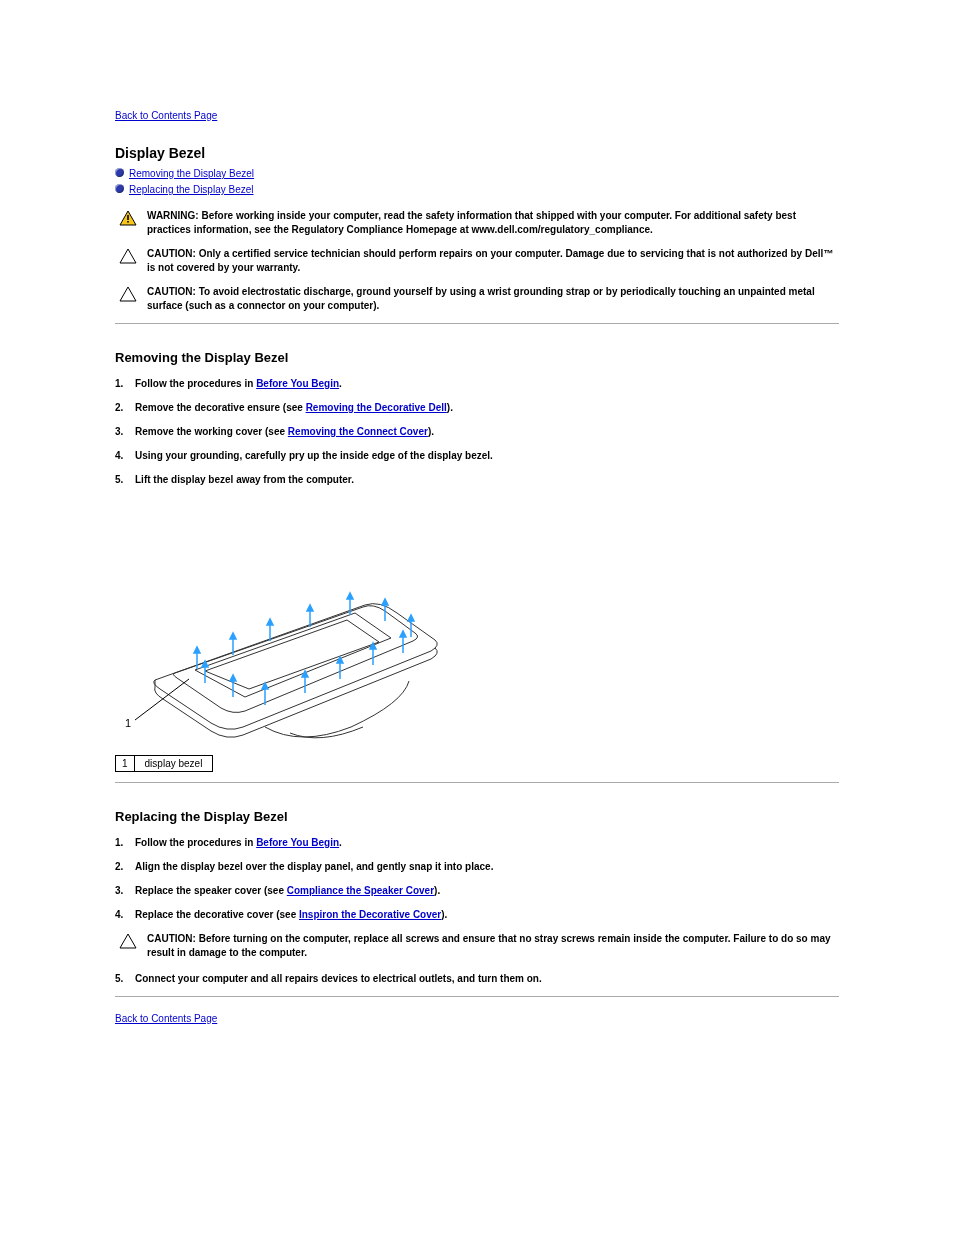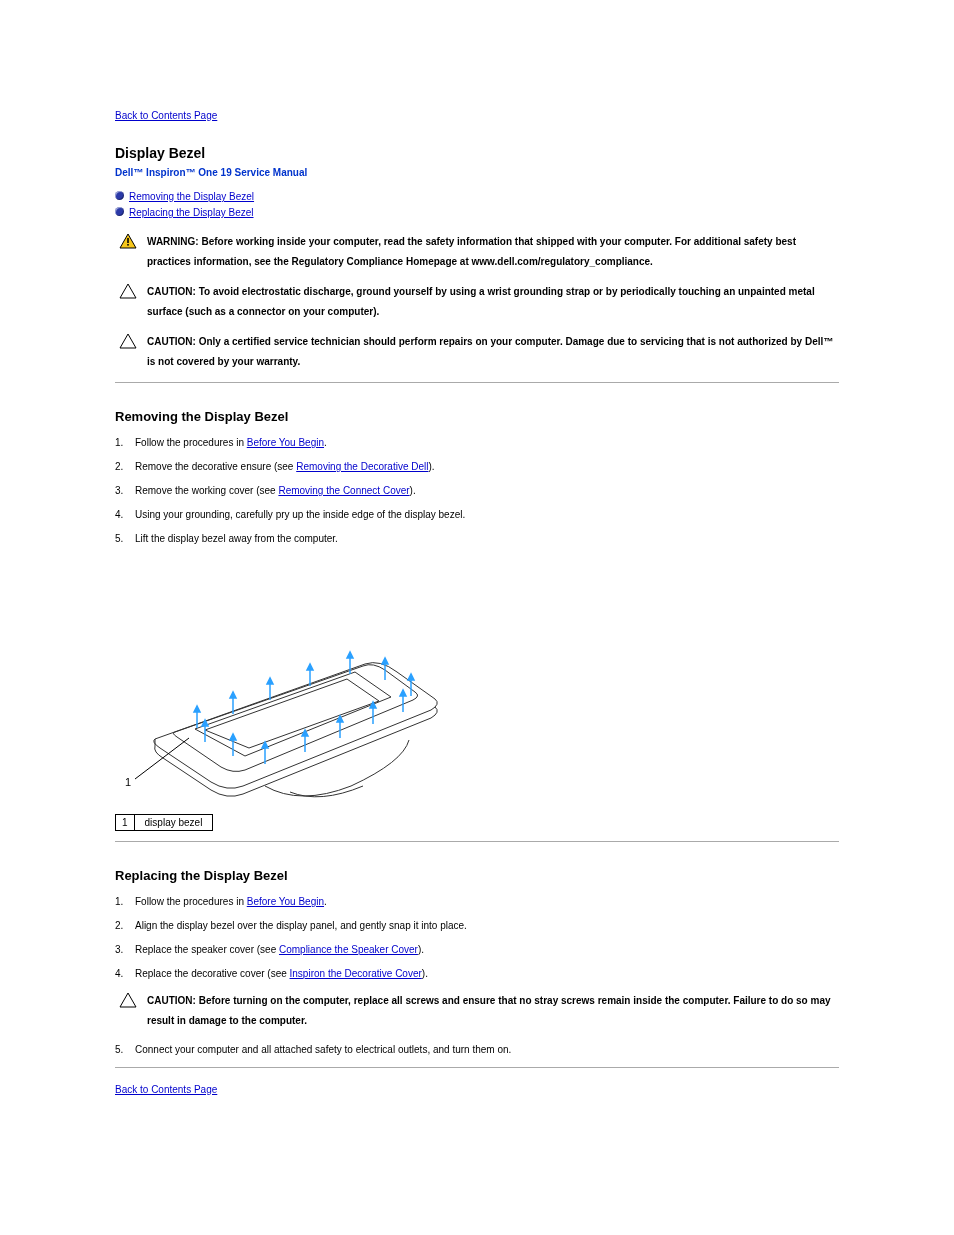--- a/index.html
+++ b/index.html
@@ -55,41 +55,42 @@
     height: 9px;
     border-radius: 50%;
     background: #2b3aa8;
     box-shadow: inset -1px -1px 0 rgba(0,0,0,0.3), inset 1px 1px 0 rgba(255,255,255,0.5);
   }
   .notice {
     display: flex;
     align-items: flex-start;
     margin: 10px 0;
     font-size: 10px;
-    line-height: 20px;
+    line-height: 14px;
   }
   .notice .icon {
     width: 26px;
     flex: 0 0 26px;
     display: flex;
     justify-content: center;
     padding-top: 1px;
   }
   .notice .notice-text {
     padding-left: 6px;
     flex: 1;
   }
   .notice b {
     font-weight: bold;
   }
   .ol {
     list-style: none;
     padding: 0;
     margin: 12px 0 0 0;
     counter-reset: step;
+    font-weight: bold;
   }
   .ol li {
     counter-increment: step;
     position: relative;
     padding-left: 20px;
     margin: 10px 0;
     line-height: 14px;
   }
   .ol li::before {
     content: counter(step) ".";
@@ -128,21 +129,20 @@
   .bottom-space { height: 10px; }
 </style>
 </head>
 <body>
 
 <div class="page">
 
   <a class="top-link">Back to Contents Page</a>
 
   <div class="section-title">Display Bezel</div>
-  <div class="manual-line">Dell™ Inspiron™ One 19 Service Manual</div>
 
   <ul class="bullet-list">
     <li><a class="link">Removing the Display Bezel</a></li>
     <li><a class="link">Replacing the Display Bezel</a></li>
   </ul>
 
   <div class="notice">
     <span class="icon">
       <svg width="18" height="16" viewBox="0 0 18 16">
         <polygon points="9,1 17,15 1,15" fill="#f6c61a" stroke="#000" stroke-width="1"></polygon>
@@ -157,34 +157,34 @@
   </div>
 
   <div class="notice">
     <span class="icon">
       <svg width="18" height="16" viewBox="0 0 18 16">
         <polygon points="9,1 17,15 1,15" fill="none" stroke="#000" stroke-width="1"></polygon>
       </svg>
     </span>
     <span class="notice-text">
       <b>CAUTION:</b>
-      <b>To avoid electrostatic discharge, ground yourself by using a wrist grounding strap or by periodically touching an unpainted metal surface (such as a connector on your computer).</b>
+      <b>Only a certified service technician should perform repairs on your computer. Damage due to servicing that is not authorized by Dell™</b>
+      <b>is not covered by your warranty.</b>
     </span>
   </div>
 
   <div class="notice">
     <span class="icon">
       <svg width="18" height="16" viewBox="0 0 18 16">
         <polygon points="9,1 17,15 1,15" fill="none" stroke="#000" stroke-width="1"></polygon>
       </svg>
     </span>
     <span class="notice-text">
       <b>CAUTION:</b>
-      <b>Only a certified service technician should perform repairs on your computer. Damage due to servicing that is not authorized by Dell™</b>
-      <b>is not covered by your warranty.</b>
+      <b>To avoid electrostatic discharge, ground yourself by using a wrist grounding strap or by periodically touching an unpainted metal surface (such as a connector on your computer).</b>
     </span>
   </div>
 
   <hr class="hr">
 
   <div class="subheading">Removing the Display Bezel</div>
 
   <ol class="ol">
     <li>
       <span>Follow the procedures in </span><a class="link">Before You Begin</a><span>.</span>
@@ -281,21 +281,21 @@
         <polygon points="9,1 17,15 1,15" fill="none" stroke="#000" stroke-width="1"></polygon>
       </svg>
     </span>
     <span class="notice-text">
       <b>CAUTION:</b>
       <b>Before turning on the computer, replace all screws and ensure that no stray screws remain inside the computer. Failure to do so may result in damage to the computer.</b>
     </span>
   </div>
 
   <ol class="ol" start="5" style="counter-reset: step 4">
-    <li><span>Connect your computer and all attached safety to electrical outlets, and turn them on.</span></li>
+    <li><span>Connect your computer and all repairs devices to electrical outlets, and turn them on.</span></li>
   </ol>
 
   <hr class="hr">
 
   <div class="bottom-space"></div>
   <a class="top-link">Back to Contents Page</a>
 
 </div>
 
 </body></html>

